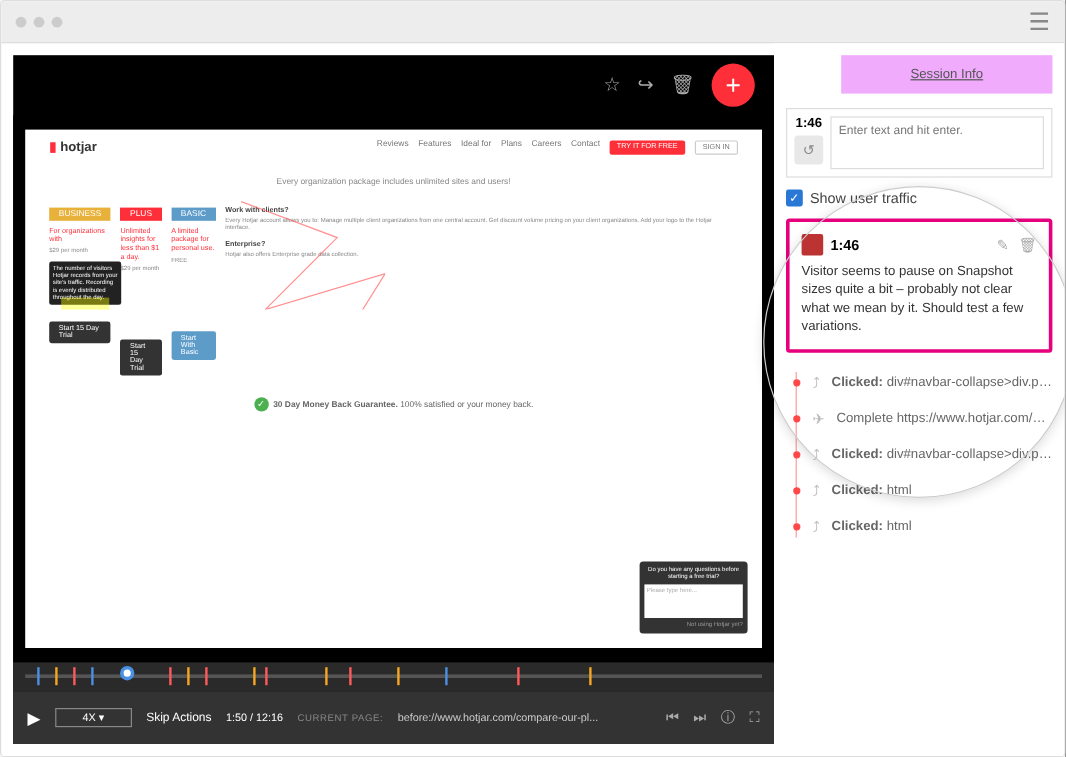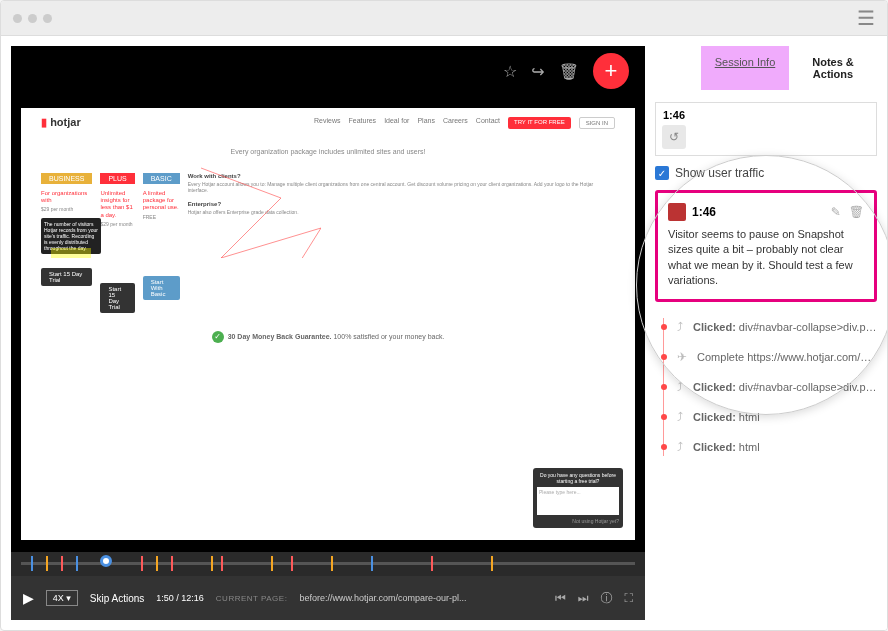--- a/index.html
+++ b/index.html
@@ -47,21 +47,21 @@
 .mouse-trail { position: absolute; inset: 0; pointer-events: none; }
 .timeline { height: 24px; background: #2a2a2a; position: relative; }
 .timeline-track { position: absolute; left: 10px; right: 10px; top: 10px; height: 3px; background: #555; }
 .tick { position: absolute; top: 4px; width: 2px; height: 15px; }
 .tick.red { background: #ff5a5a; }
 .tick.orange { background: #f5a623; }
 .tick.blue { background: #4a90e2; }
 .playhead { position: absolute; top: 3px; width: 12px; height: 12px; background: #fff; border-radius: 50%; border: 3px solid #4a90e2; transform: translateX(-50%); }
 .controls { height: 44px; background: #333; display: flex; align-items: center; padding: 0 12px; gap: 12px; color: #ccc; font-size: 10px; }
 .play-icon { color: #fff; font-size: 14px; }
-.speed { border: 1px solid #888; padding: 2px 6px; font-size: 9px; color: #fff; }
+.speed { border: 1px solid #888; padding: 2px 22px; font-size: 9px; color: #fff; }
 .skip { font-size: 10px; color: #fff; }
 .time-label { color: #fff; font-size: 9px; }
 .page-label { color: #888; font-size: 8px; text-transform: uppercase; letter-spacing: 0.5px; }
 .url { color: #ccc; font-size: 9px; flex: 1; overflow: hidden; text-overflow: ellipsis; white-space: nowrap; }
 .ctrl-icon { color: #aaa; font-size: 12px; cursor: pointer; }
 .sidebar { width: 242px; background: #fff; padding: 10px; position: relative; }
 .tabs { display: flex; background: #f0abfc; margin-left: 46px; }
 .tab { flex: 1; padding: 10px 6px; text-align: center; font-size: 11px; color: #555; cursor: pointer; }
 .tab.active { background: #fff; font-weight: 600; color: #222; }
 .tab.inactive { text-decoration: underline; }
@@ -203,28 +203,28 @@
         <span class="ctrl-icon">⏮</span>
         <span class="ctrl-icon">⏭</span>
         <span class="ctrl-icon">ⓘ</span>
         <span class="ctrl-icon">⛶</span>
       </div>
     </div>
 
     <div class="sidebar">
       <div class="tabs">
         <div class="tab inactive">Session Info</div>
-        <div class="tab active">Notes &amp; Actions</div>
       </div>
 
       <div class="note-compose">
         <div class="compose-left">
           <div class="compose-time">1:46</div>
           <div class="history-btn">↺</div>
         </div>
+        <textarea class="compose-input" placeholder="Enter text and hit enter." style=""></textarea>
       </div>
 
       <div class="show-actions">
         <div class="check-sq">✓</div>
         <span>Show user traffic</span>
       </div>
 
       <div class="note-entry">
         <div class="entry-head">
           <div class="avatar"></div>

